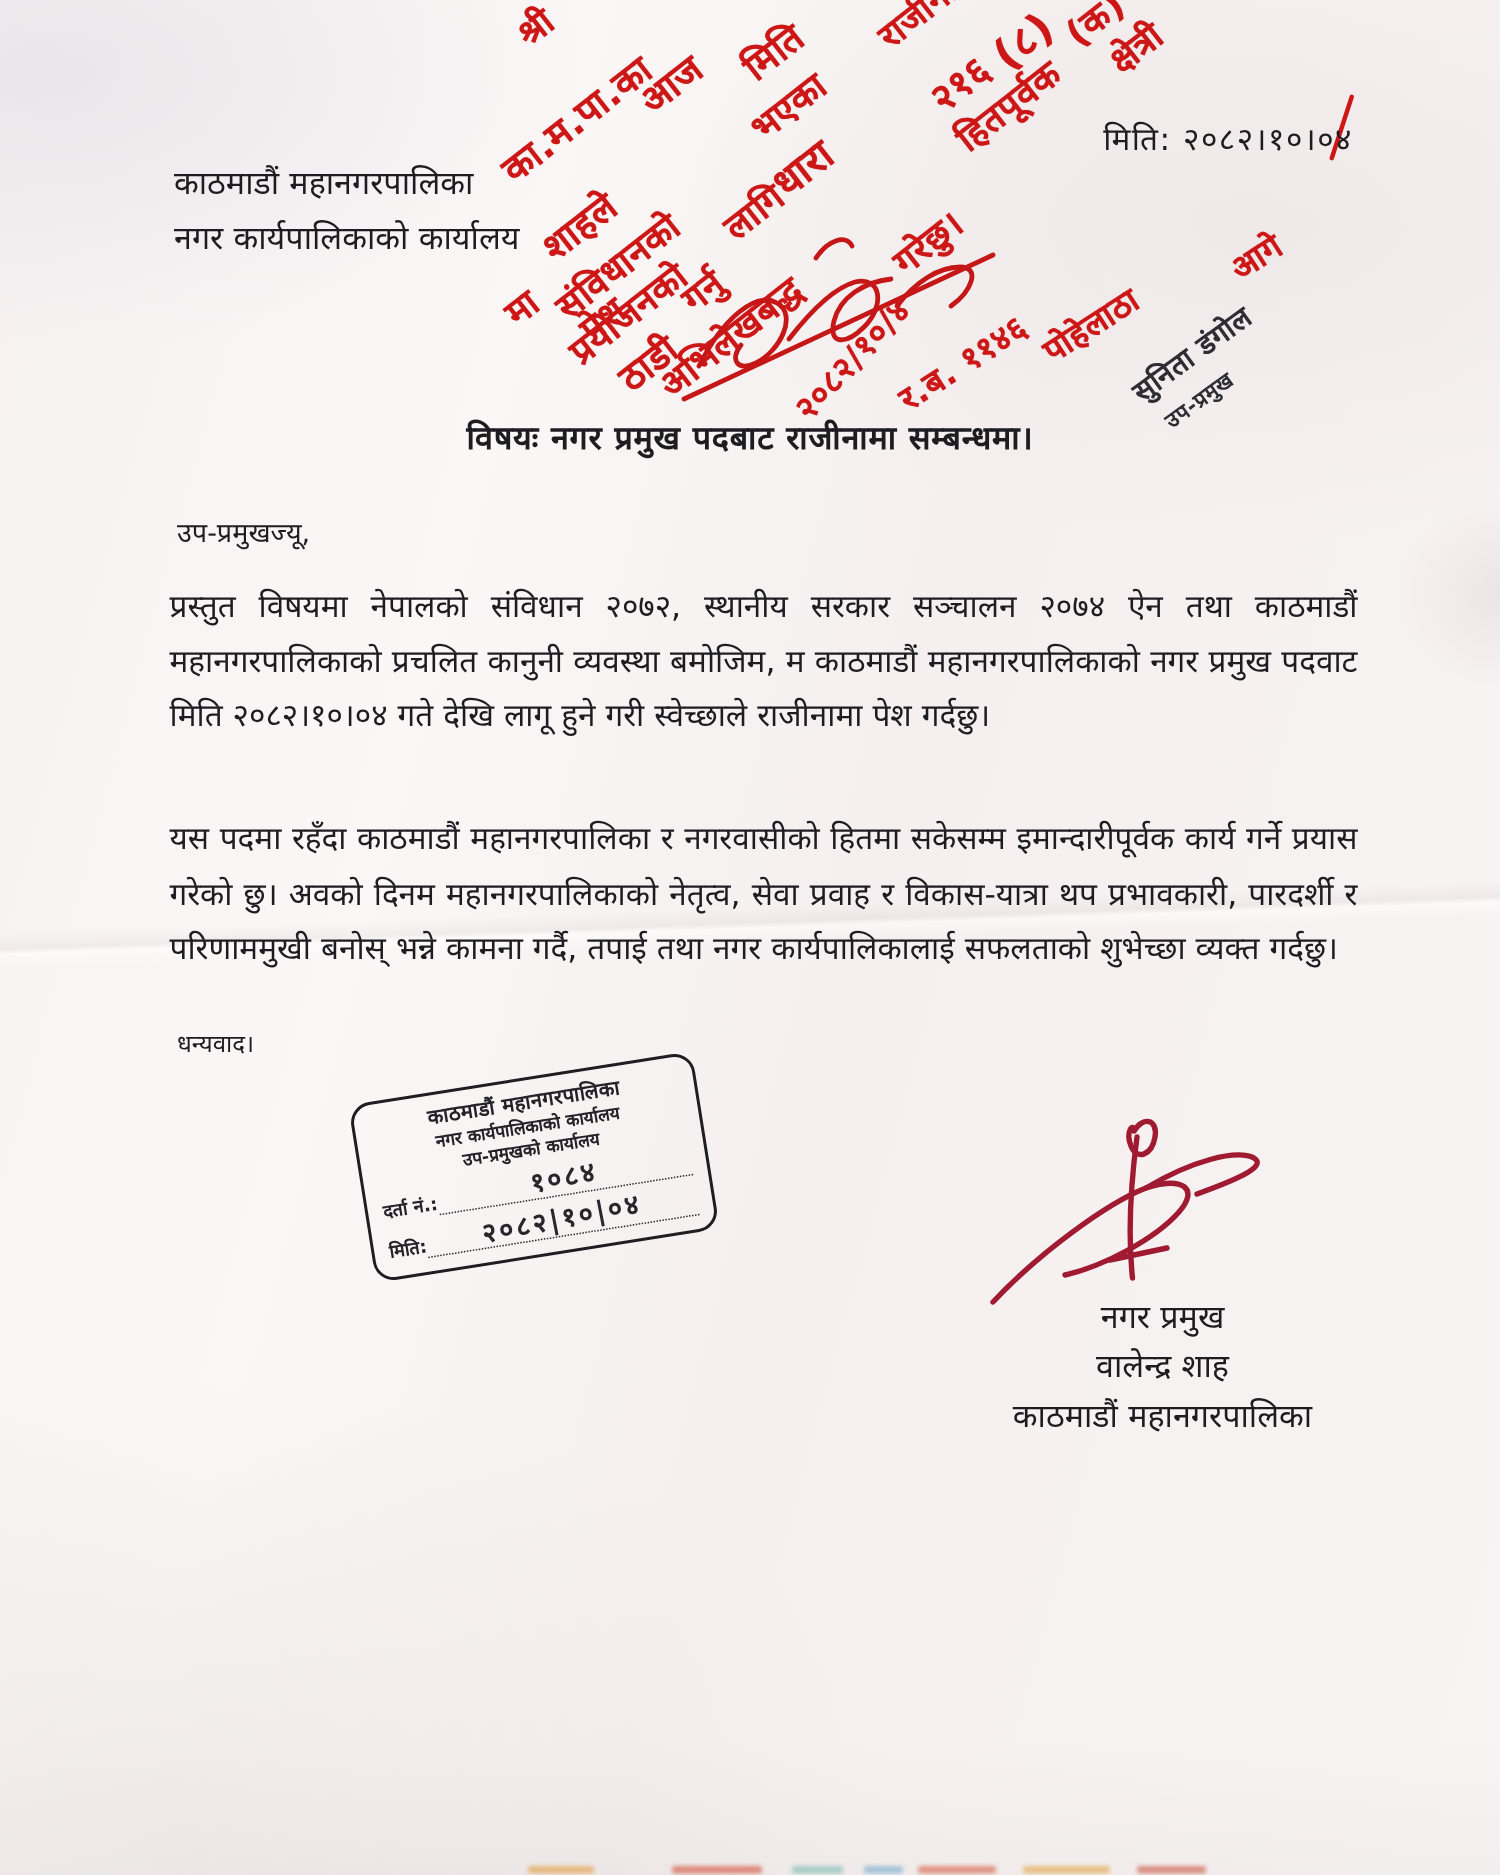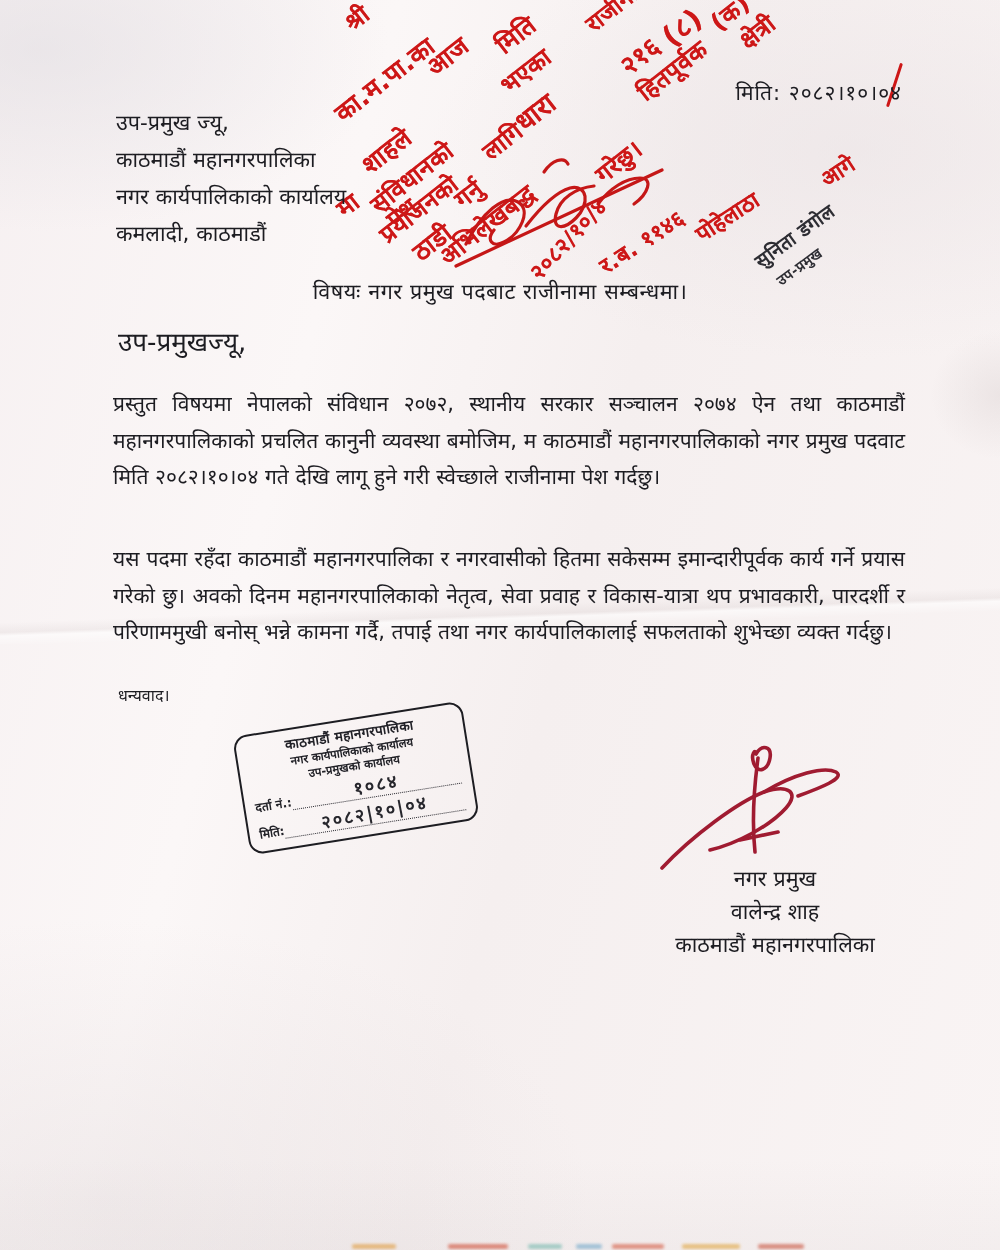--- a/index.html
+++ b/index.html
@@ -18,22 +18,22 @@
   .crease-r{position:absolute;right:0;top:330px;width:70px;height:130px;pointer-events:none;
     background:radial-gradient(ellipse at 100% 50%, rgba(150,130,130,.12), rgba(0,0,0,0) 70%);}
   .crease-b{position:absolute;left:0;right:0;bottom:0;height:90px;pointer-events:none;
     background:linear-gradient(rgba(0,0,0,0), rgba(190,180,182,.10));}
 
   .hw{position:absolute;color:#cd1717;font-weight:bold;white-space:nowrap;
       transform-origin:0 50%;letter-spacing:.5px;text-shadow:0 0 .6px rgba(205,23,23,.6);}
 
   .typed-date{position:absolute;top:78px;right:98px;font-size:21px;letter-spacing:1px;margin-left:26px;}
   .recipient{position:absolute;left:116px;top:104px;font-size:21.5px;line-height:37px;}
-  .subject{position:absolute;left:0;right:0;top:276px;text-align:center;font-size:21.5px;font-weight:normal;letter-spacing:.5px;}
-  .salutation{position:absolute;left:118px;top:323px;font-size:26px;}
+  .subject{position:absolute;left:0;right:0;top:276px;text-align:center;font-size:21.5px;font-weight:bold;letter-spacing:.5px;}
+  .salutation{position:absolute;left:118px;top:342px;font-size:18px;}
   .para{position:absolute;left:113px;width:792px;margin:0;font-size:21px;line-height:36.5px;text-align:justify;}
   .para1{top:386px;}
   .para2{top:516px;margin-top:25px;}
   .closing{position:absolute;left:118px;top:684px;font-size:16px;}
 
   .stamp{position:absolute;left:240px;top:718px;width:232px;height:120px;
     border:2.5px solid #1d1d22;border-radius:14px;transform:rotate(-9deg);
     padding:5px 10px 4px;box-sizing:border-box;color:#222228;}
   .stamp .s1{text-align:center;font-size:13.5px;font-weight:bold;letter-spacing:.3px;}
   .stamp .s2,.stamp .s3{text-align:center;font-size:11.5px;font-weight:bold;}
@@ -96,24 +96,22 @@
       <path d="M150,56 C162,40 178,30 192,30 C206,30 200,46 186,56"></path>
       <path d="M8,118 L214,22"></path>
       <path d="M96,24 C104,12 116,8 120,16"></path>
     </g>
   </svg>
   <div class="slash-red"></div>
 
   <div class="typed-date">मिति: २०८२।१०।०४</div>
 
   <div class="recipient">
-    <div>उप-प्रमुख ज्यू,</div>
     <div>काठमाडौं महानगरपालिका</div>
     <div>नगर कार्यपालिकाको कार्यालय</div>
-    <div>कमलादी, काठमाडौं</div>
   </div>
 
   <div class="subject">विषयः  नगर प्रमुख पदबाट राजीनामा सम्बन्धमा।</div>
   <div class="salutation">उप-प्रमुखज्यू,</div>
 
   <p class="para para1">प्रस्तुत विषयमा नेपालको संविधान २०७२, स्थानीय सरकार सञ्चालन २०७४ ऐन तथा काठमाडौं महानगरपालिकाको प्रचलित कानुनी व्यवस्था बमोजिम, म काठमाडौं महानगरपालिकाको नगर प्रमुख पदवाट  मिति २०८२।१०।०४ गते देखि लागू हुने गरी स्वेच्छाले राजीनामा पेश गर्दछु।</p>
   <p class="para para2">यस पदमा रहँदा काठमाडौं महानगरपालिका र नगरवासीको हितमा सकेसम्म इमान्दारीपूर्वक कार्य गर्ने प्रयास गरेको छु।  अवको दिनम महानगरपालिकाको नेतृत्व, सेवा प्रवाह र विकास-यात्रा थप प्रभावकारी, पारदर्शी र परिणाममुखी बनोस् भन्ने कामना गर्दै, तपाई तथा नगर कार्यपालिकालाई सफलताको शुभेच्छा व्यक्त गर्दछु।</p>
 
   <div class="closing">धन्यवाद।</div>
 

